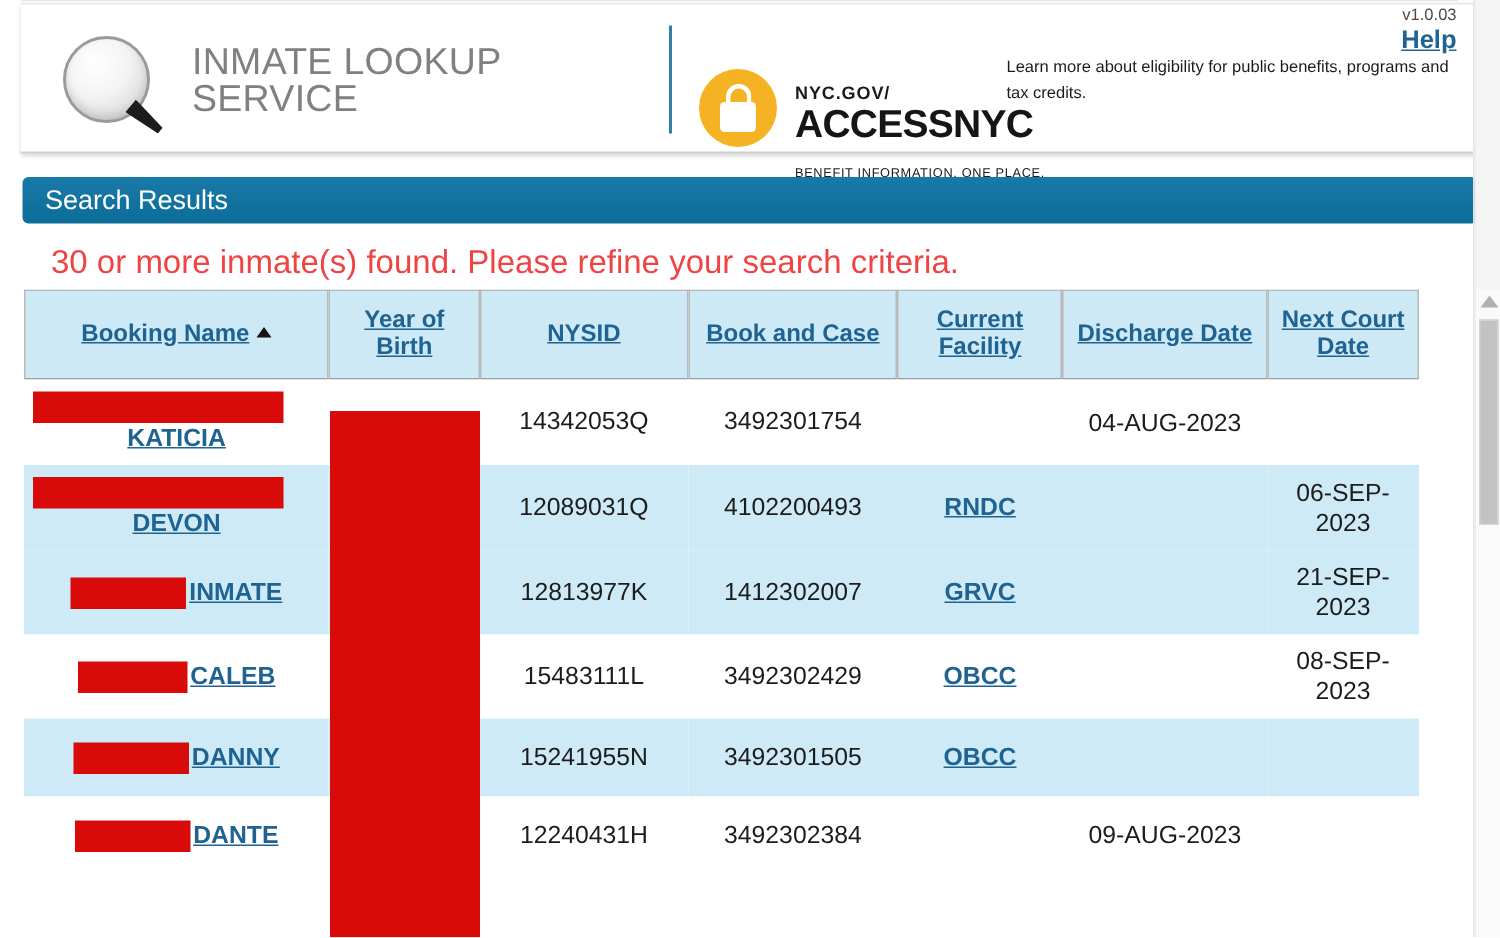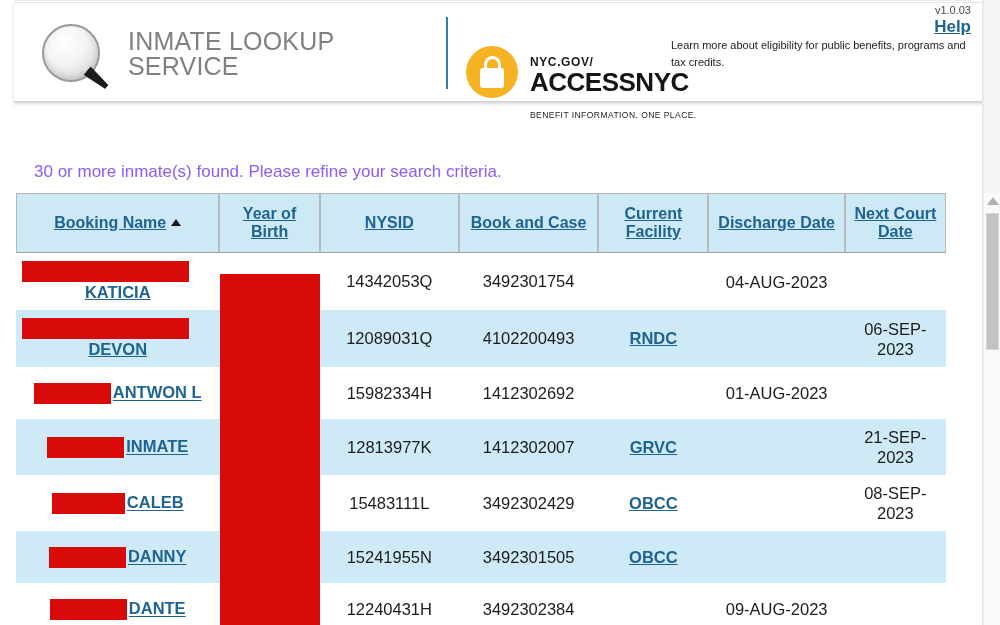--- a/index.html
+++ b/index.html
@@ -180,22 +180,22 @@
     position: absolute;
     left: 15px; top: 5px;
     font-size: 18px;
     color: #ffffff;
     font-family: "Liberation Sans", sans-serif;
   }
 
   .result-count {
     position: absolute;
     left: 34px; top: 162px;
-    font-size: 17px;
-    color: #8b5cf6;
+    font-size: 22px;
+    color: #ef4444;
     font-family: "Liberation Sans", sans-serif;
   }
 
   
   .table-wrap {
     position: absolute;
     left: 16px; top: 193px;
     width: 930px;
     height: 532px;
     overflow: hidden;
@@ -360,20 +360,23 @@
         </div>
       </div>
 
       <div class="version">v1.0.03</div>
       <div class="help-link">Help</div>
       <div class="help-desc">Learn more about eligibility for public benefits, programs and tax credits.</div>
 
     </div>
   </div>
 
+  <div class="results-banner">
+    <span class="label">Search Results</span>
+  </div>
 
   <div class="result-count">30 or more inmate(s) found. Please refine your search criteria.</div>
 
   <div class="table-wrap">
     <table class="results">
       <colgroup>
         <col style="width:203px">
         <col style="width:100px">
         <col style="width:139px">
         <col style="width:139px">
@@ -424,29 +427,20 @@
               <span class="redact" style="width: 167px;"></span>
               <span class="given">DEVON</span>
             </td>
             <td></td>
             <td>12089031Q</td>
             <td>4102200493</td>
             <td><span class="fac-link">RNDC</span></td>
             <td class="datecell"></td>
             <td class="datecell">06-SEP-2023</td>
           </tr>
-          <tr class="row-odd">
-            <td class="c-name"><span class="redact" style="width: 77px;"></span><span class="given">ANTWON L</span></td>
-            <td></td>
-            <td>15982334H</td>
-            <td>1412302692</td>
-            <td></td>
-            <td class="datecell">01-AUG-2023</td>
-            <td class="datecell"></td>
-          </tr>
           <tr class="row-even">
             <td class="c-name"><span class="redact" style="width: 77px;"></span><span class="given">INMATE</span></td>
             <td></td>
             <td>12813977K</td>
             <td>1412302007</td>
             <td><span class="fac-link">GRVC</span></td>
             <td class="datecell"></td>
             <td class="datecell">21-SEP-2023</td>
           </tr>
           <tr class="row-odd">

